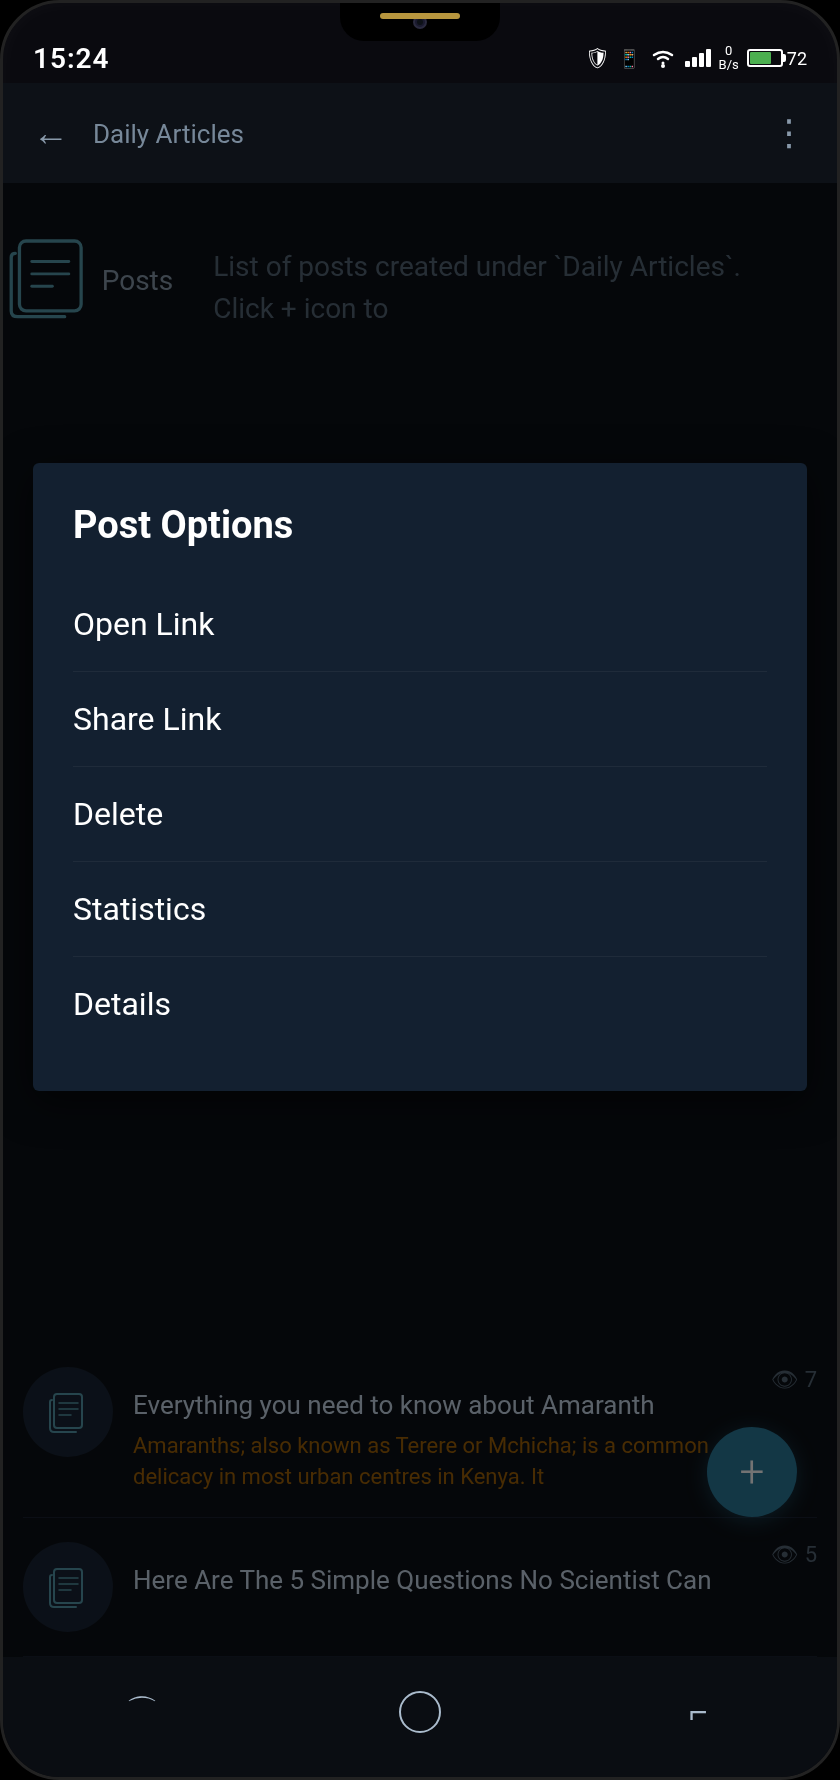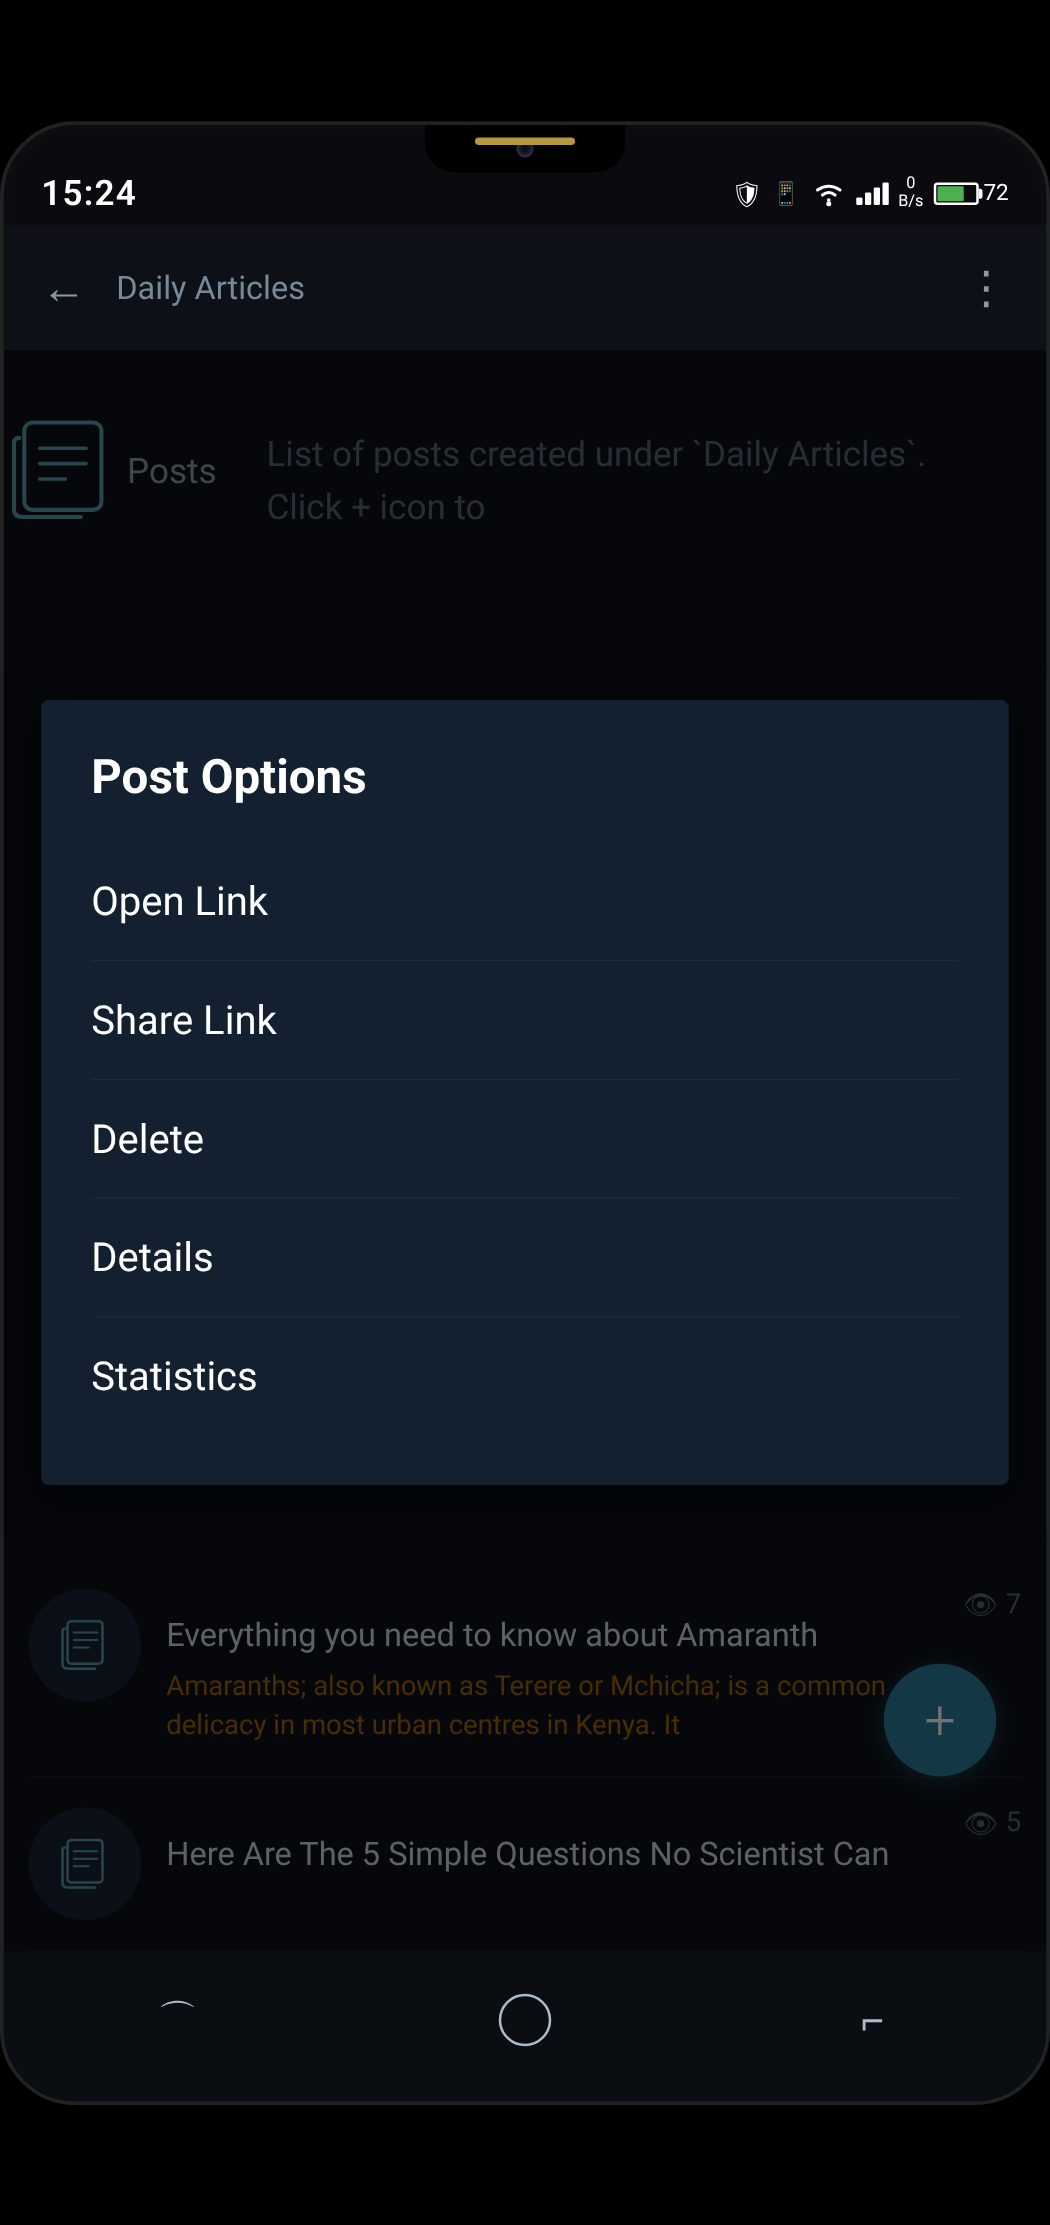--- a/index.html
+++ b/index.html
@@ -8,21 +8,21 @@
       background: #000;
       display: flex;
       justify-content: center;
       align-items: center;
       min-height: 100vh;
       font-family: 'Roboto', Arial, sans-serif;
     }
 
     .phone-frame {
       width: 840px;
-      height: 1587px;
+      height: 1780px;
       background: #0a0a0f;
       border-radius: 60px;
       position: relative;
       overflow: hidden;
       border: 3px solid #222;
       box-shadow: 0 0 40px rgba(0,0,0,0.8), inset 0 0 20px rgba(255,255,255,0.03);
     }
 
     .front-camera {
       width: 14px;
@@ -564,24 +564,24 @@
       <div class="modal-option">
         <span>Open Link</span>
       </div>
       <div class="modal-option">
         <span>Share Link</span>
       </div>
       <div class="modal-option">
         <span>Delete</span>
       </div>
       <div class="modal-option">
+        <span>Statistics</span>
+      </div>
+      <div class="modal-option">
         <span>Details</span>
-      </div>
-      <div class="modal-option">
-        <span>Statistics</span>
       </div>
     </div>
   </div>
 
   <div class="bottom-nav">
     <div class="nav-btn">
       <span class="nav-icon">⌒</span>
     </div>
     <div class="nav-btn">
       <span class="nav-icon" style="font-size:36px; border: 2.5px solid #aabbcc; border-radius:50%; width:42px; height:42px; display:flex; align-items:center; justify-content:center;"></span>

